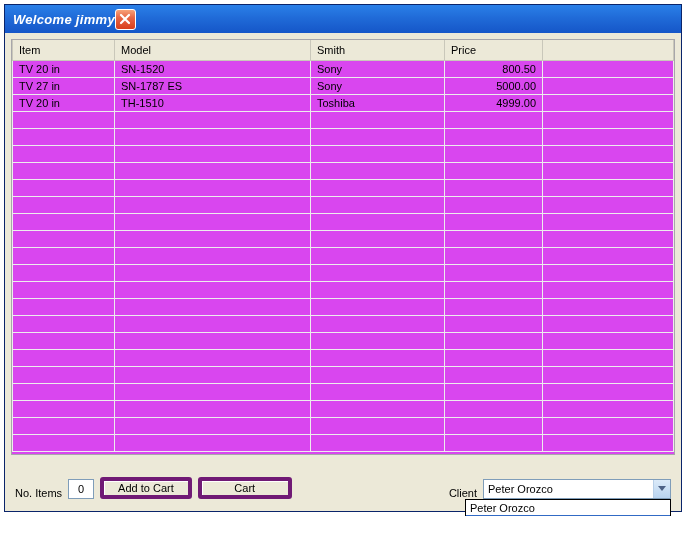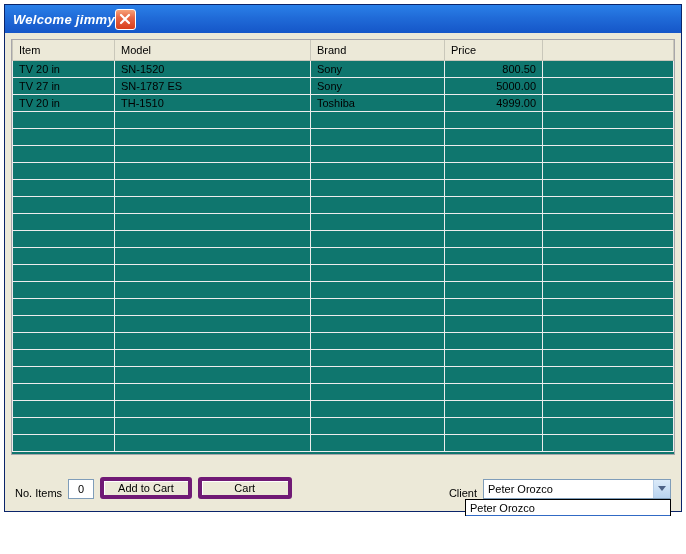--- a/index.html
+++ b/index.html
@@ -41,21 +41,21 @@
     align-items: center;
     justify-content: center;
     cursor: pointer;
   }
   .close-btn svg { display:block; }
   .content {
     padding: 6px;
   }
   .table-wrap {
     border: 1px solid #a7a6aa;
-    background: #0f766e;
+    background: #d946ef;
     height: 416px;
     overflow: hidden;
   }
   table {
     width: 100%;
     border-collapse: collapse;
     table-layout: fixed;
   }
   thead th {
     background: #ece9d8;
@@ -175,21 +175,21 @@
           <col class="col-item">
             <col class="col-model">
             <col class="col-brand">
             <col class="col-price">
             <col class="col-spacer">
         </colgroup>
         <thead>
           <tr>
             <th>Item</th>
             <th>Model</th>
-            <th>Brand</th>
+            <th>Smith</th>
             <th class="price">Price</th>
             <th></th>
           </tr>
         </thead>
         <tbody id="tbody">
             <tr>
               <td>TV 20 in</td>
               <td>SN-1520</td>
               <td>Sony</td>
               <td class="price">800.50</td>

